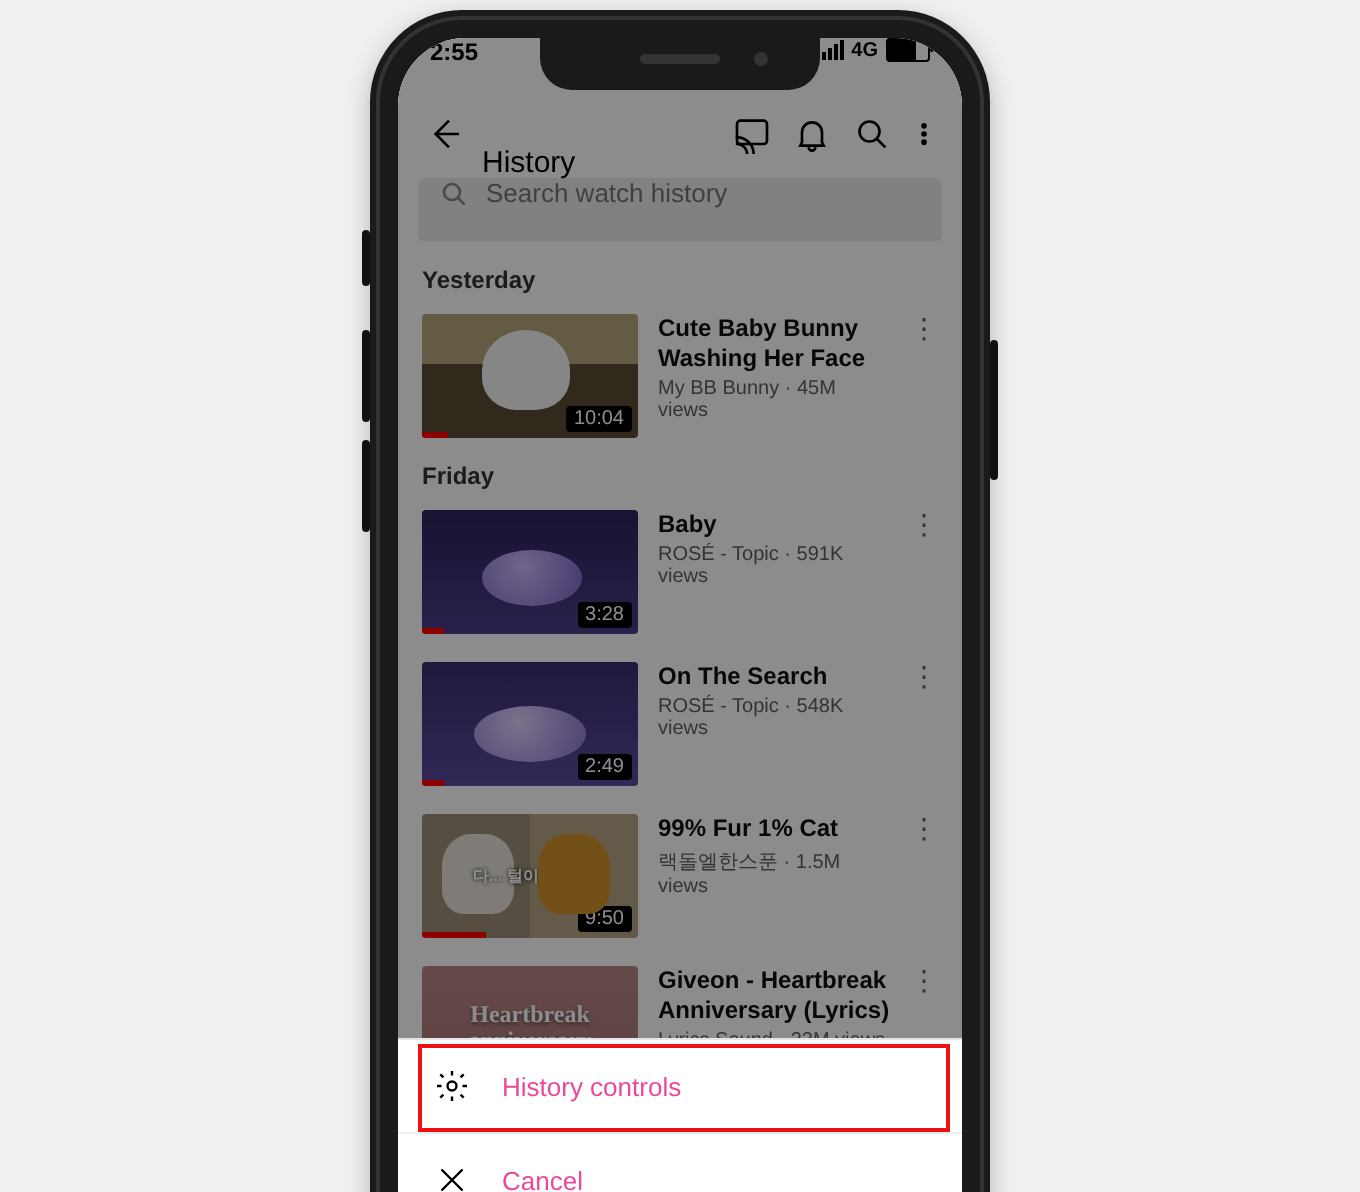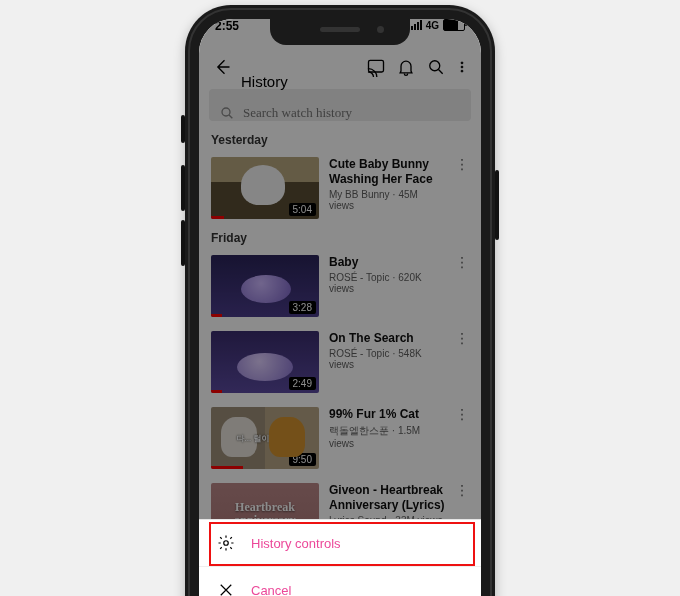--- a/index.html
+++ b/index.html
@@ -54,21 +54,21 @@
   .batt::after{content:"";position:absolute;right:-3px;top:2px;width:2px;height:4px;background:#000;border-radius:1px;}
   .batt i{display:block;background:#000;height:100%;width:70%;}
   
   .header{height:36px;display:flex;align-items:center;gap:8px;padding:0 12px;}
   .header .title{font-size:15px;font-weight:500;flex:1;margin-top:28px;}
   .icn{width:22px;height:22px;display:inline-flex;align-items:center;justify-content:center;color:#000;}
   .icn svg{width:20px;height:20px;stroke:#000;fill:none;stroke-width:1.6;}
   
   .searchbar{
     margin:4px 10px 10px;height:32px;border-radius:4px;background:#ebebeb;
-    display:flex;align-items:flex-end;gap:8px;padding:0 10px;color:#757575;font-size:13px;font-family:Liberation Serif, serif;
+    display:flex;align-items:flex-start;gap:8px;padding:0 10px;color:#757575;font-size:13px;
   }
   .searchbar svg{width:16px;height:16px;stroke:#888;fill:none;stroke-width:2;}
   
   .section-label{font-size:12px;font-weight:700;color:#333;padding:2px 12px 6px;}
   .row{display:flex;gap:10px;padding:4px 12px 10px;}
   .thumb{width:108px;height:62px;background:#777;border-radius:2px;position:relative;flex:0 0 108px;overflow:hidden;}
   .dur{position:absolute;bottom:3px;right:3px;background:#000;color:#fff;font-size:10px;padding:1px 4px;border-radius:2px;}
   .redbar{position:absolute;left:0;bottom:0;height:3px;background:#f00;}
   .meta{flex:1;min-width:0;}
   .vtitle{font-size:12px;font-weight:700;color:#0f0f0f;line-height:1.25;margin-bottom:2px;}
@@ -169,40 +169,40 @@
           <svg viewBox="0 0 24 24">
               <circle cx="10.5" cy="10.5" r="6"></circle>
               <path d="M20 20l-5-5"></path>
             </svg>
           <span>Search watch history</span>
         </div>
 
         <div class="section-label">Yesterday</div>
         <div class="row">
           <div class="thumb th-bunny">
-            <span class="dur">5:04</span>
+            <span class="dur">10:04</span>
             <span class="redbar" style="width:12%"></span>
           </div>
           <div class="meta">
             <div class="vtitle">Cute Baby Bunny Washing Her Face</div>
             <div class="vbyline">My BB Bunny · 45M views</div>
           </div>
           <div class="more">⋮</div>
         </div>
 
         <div class="section-label">Friday</div>
 
         <div class="row">
           <div class="thumb th-gone">
             <span class="dur">3:28</span>
             <span class="redbar" style="width:10%"></span>
           </div>
           <div class="meta">
             <div class="vtitle">Baby</div>
-            <div class="vbyline">ROSÉ - Topic · 620K views</div>
+            <div class="vbyline">ROSÉ - Topic · 591K views</div>
           </div>
           <div class="more">⋮</div>
         </div>
 
         <div class="row">
           <div class="thumb th-ground">
             <span class="dur">2:49</span>
             <span class="redbar" style="width:10%"></span>
           </div>
           <div class="meta">

